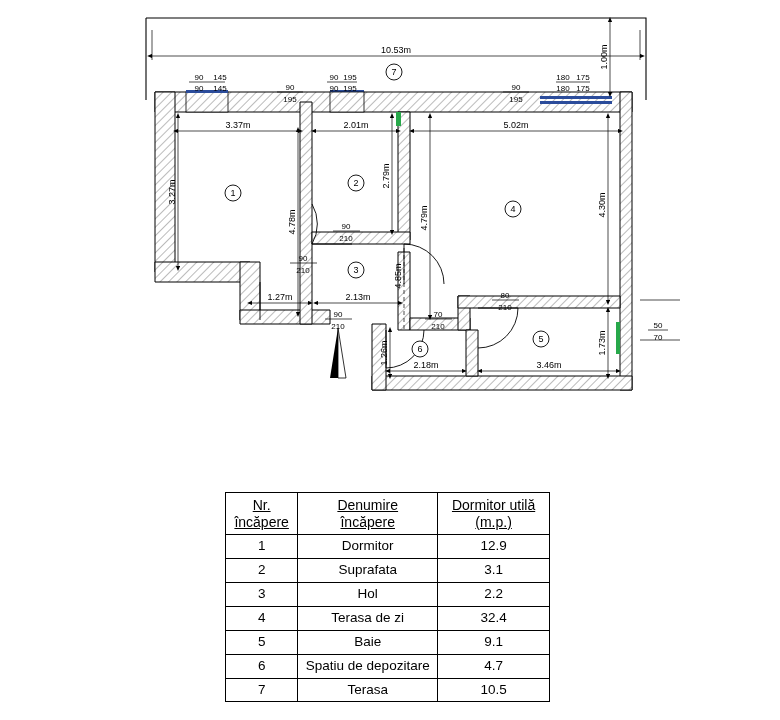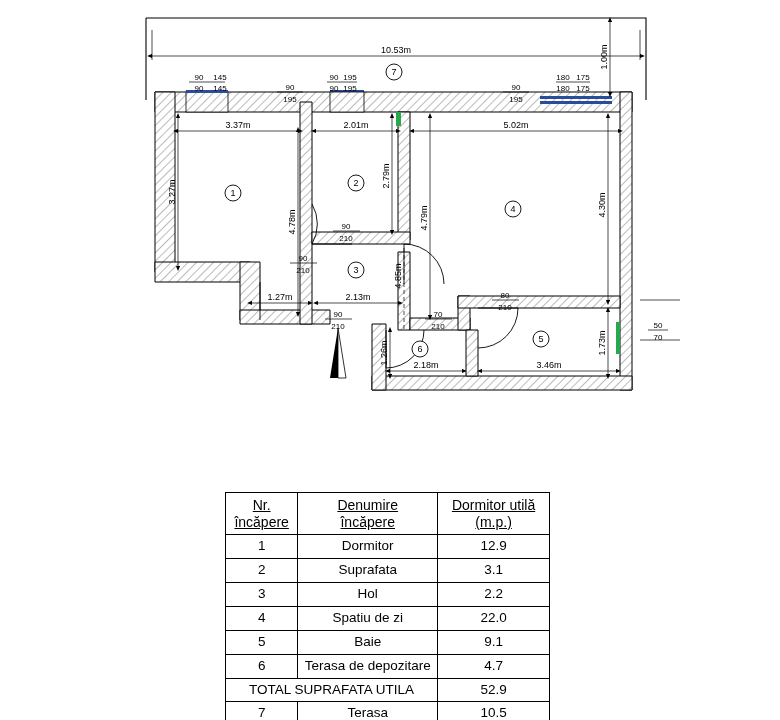--- a/index.html
+++ b/index.html
@@ -330,36 +330,32 @@
         <td class="col-name">Suprafata</td>
         <td class="col-area">3.1</td>
       </tr>
       <tr>
         <td class="col-nr">3</td>
         <td class="col-name">Hol</td>
         <td class="col-area">2.2</td>
       </tr>
       <tr>
         <td class="col-nr">4</td>
-        <td class="col-name">Spatiu de zi</td>
-        <td class="col-area">22.0</td>
+        <td class="col-name">Terasa de zi</td>
+        <td class="col-area">32.4</td>
       </tr>
       <tr>
         <td class="col-nr">5</td>
         <td class="col-name">Baie</td>
         <td class="col-area">9.1</td>
       </tr>
       <tr>
         <td class="col-nr">6</td>
-        <td class="col-name">Terasa de depozitare</td>
+        <td class="col-name">Spatiu de depozitare</td>
         <td class="col-area">4.7</td>
-      </tr>
-      <tr class="total">
-        <td class="merged" colspan="2">TOTAL SUPRAFATA UTILA</td>
-        <td class="col-area">52.9</td>
       </tr>
       <tr>
         <td class="col-nr">7</td>
         <td class="col-name">Terasa</td>
         <td class="col-area">10.5</td>
       </tr>
 
     </tbody>
   </table>
 </div>

